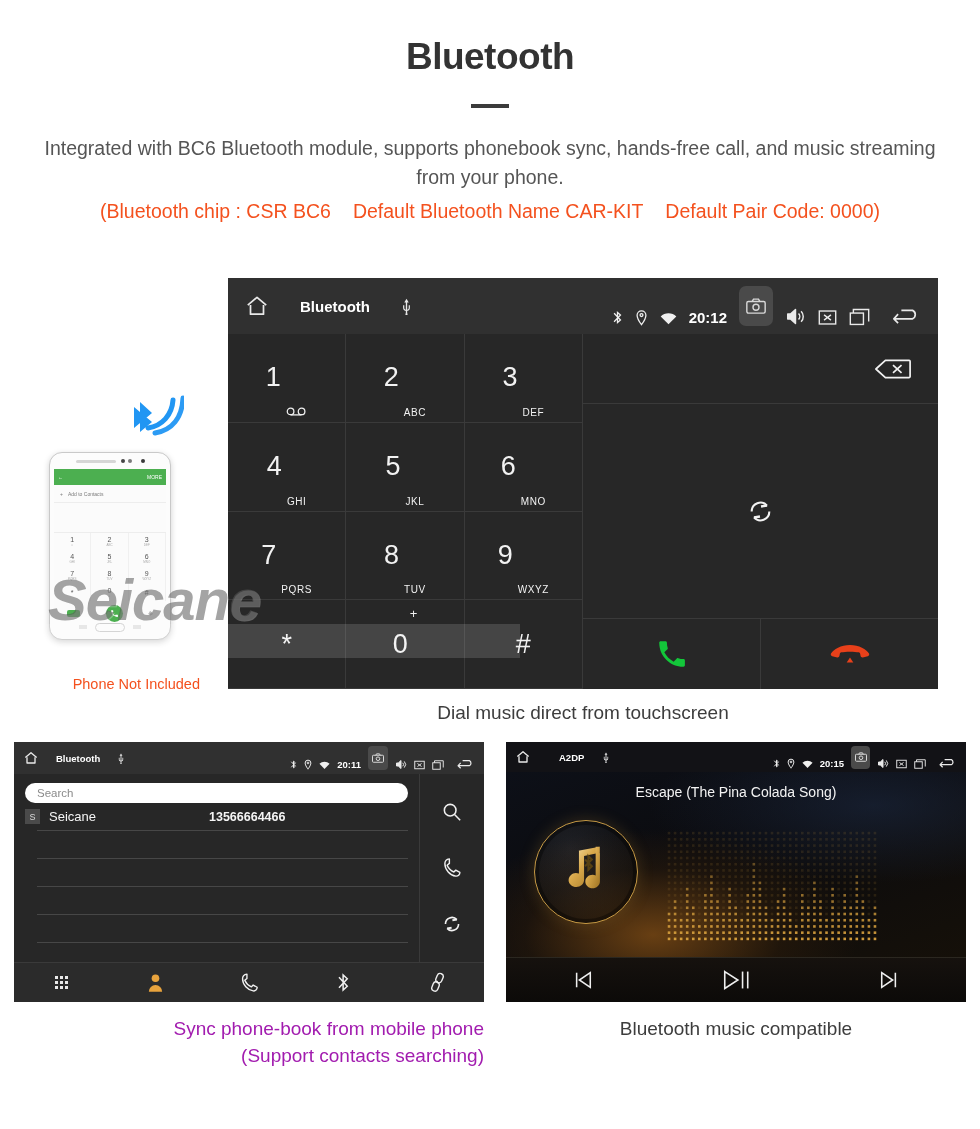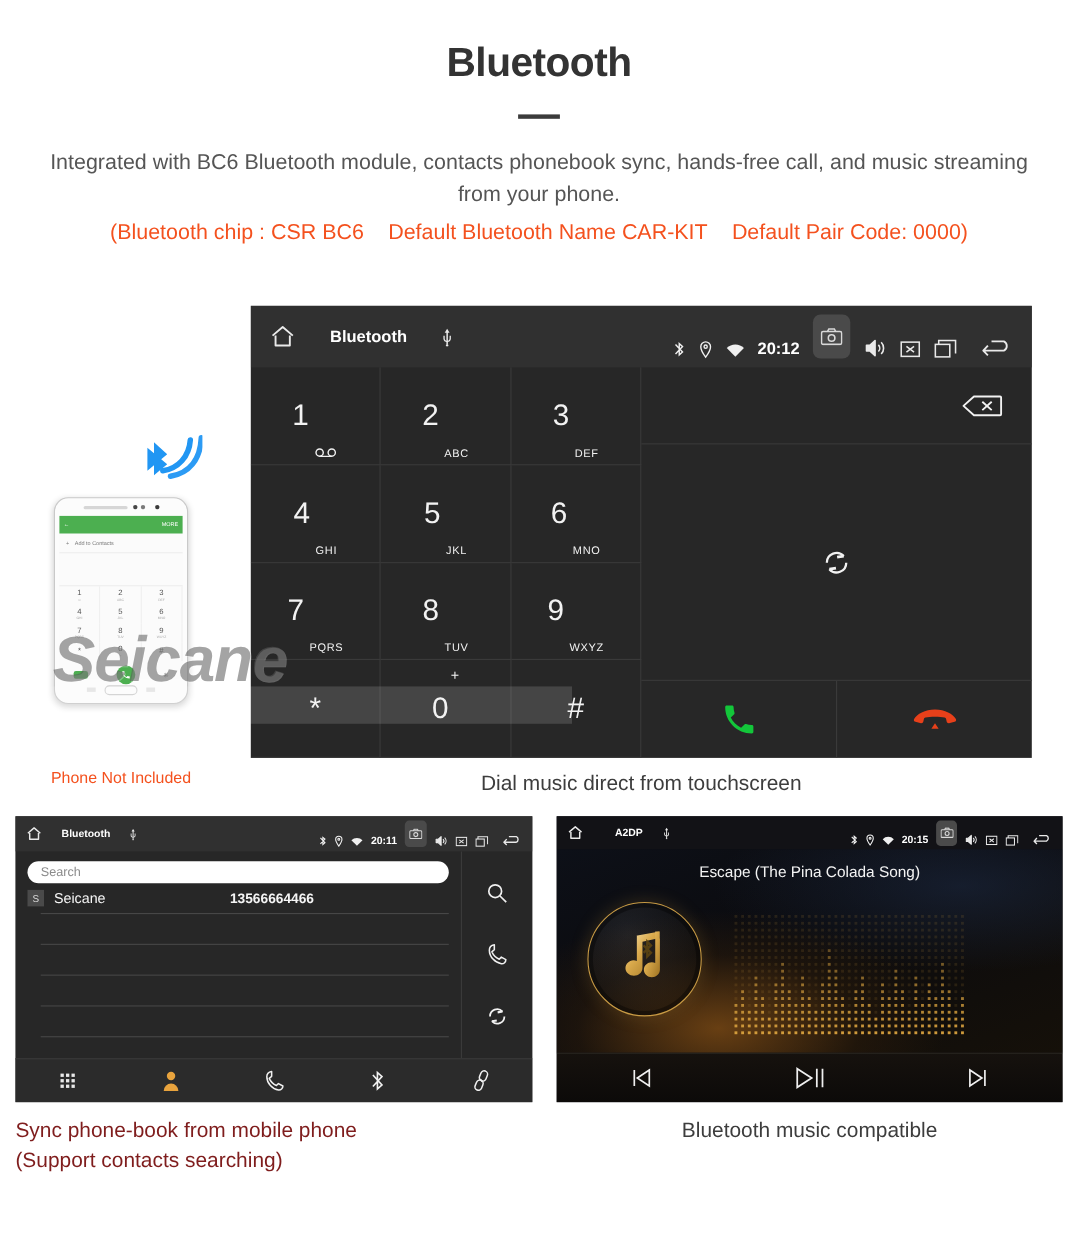--- a/index.html
+++ b/index.html
@@ -183,22 +183,22 @@
   .pa-keys div s { font-size: 3px; color: #aaa; text-decoration: none; }
   .pa-foot { height: 25px; display: flex; align-items: center; justify-content: space-around; }
   .pa-greenpill { width: 13px; height: 7px; background: #4caf50; border-radius: 2px; }
   .pa-greencirc { width: 17px; height: 17px; background: #4caf50; border-radius: 50%;
                   display:flex;align-items:center;justify-content:center; }
   .phone-bottom { height: 20px; display: flex; align-items: center; justify-content: center; }
   .phone-home { width: 30px; height: 9px; border: 1.3px solid #cfcfcf; border-radius: 5px; }
   .phone-soft { width: 8px; height: 4px; background: #e4e4e4; margin: 0 8px; }
   #bt-signal { position: absolute; left: 118px; top: 388px; }
   .phone-caption {
-    position: absolute; left: 20px; top: 700px;
-    width: 180px; text-align: center;
+    position: absolute; left: 20px; top: 676px;
+    width: 180px; text-align: right;
     font-size: 14.5px; color: #f4511e;
   }
 
   .caption-main {
     position: absolute; left: 228px; top: 702px; width: 710px;
     text-align: center; font-size: 19px; color: #3d3d3d;
   }
 
   
   #pb-unit { position: absolute; left: 14px; top: 742px; width: 470px; height: 260px; }
@@ -267,33 +267,33 @@
   .mu-ctrl {
     position: absolute; left: 0; right: 0; bottom: 0; height: 45px;
     border-top: 1px solid #2b2720;
     display: flex; align-items: center;
     background: linear-gradient(180deg, rgba(30,22,12,0.55), rgba(12,10,8,0.9));
   }
   .mu-ctrl > div { flex: 1; display: flex; align-items: center; justify-content: center; }
 
   .caption-2 {
     position: absolute; left: 14px; top: 1015px; width: 470px;
-    text-align: left; font-size: 19px; color: #7f1d1d; line-height: 27px;
+    text-align: right; font-size: 19px; color: #a21caf; line-height: 27px;
   }
   .caption-3 {
     position: absolute; left: 506px; top: 1015px; width: 460px;
     text-align: center; font-size: 19px; color: #3d3d3d; line-height: 27px;
   }
 </style>
 </head>
 <body>
 
 <div class="page-title">Bluetooth</div>
 <div class="title-rule"></div>
-<div class="intro">Integrated with BC6 Bluetooth module, contacts phonebook sync, hands-free call, and music streaming from your phone.</div>
+<div class="intro">Integrated with BC6 Bluetooth module, supports phonebook sync, hands-free call, and music streaming from your phone.</div>
 <div class="spec-line">
   <span>(Bluetooth chip : CSR BC6</span><span class="gap"></span><span>Default Bluetooth Name CAR-KIT</span><span class="gap"></span><span>Default Pair Code: 0000)</span>
 </div>
 
 <div id="bt-signal">
   <svg width="66" height="60" viewBox="0 0 66 60">
     <g fill="none" stroke="#2196f3" stroke-width="5" stroke-linecap="round">
       <path d="M30 40 C44 38 54 27 55 12"></path>
       <path d="M37 45 C54 42 64 30 65 10" opacity="0.95"></path>
     </g>

